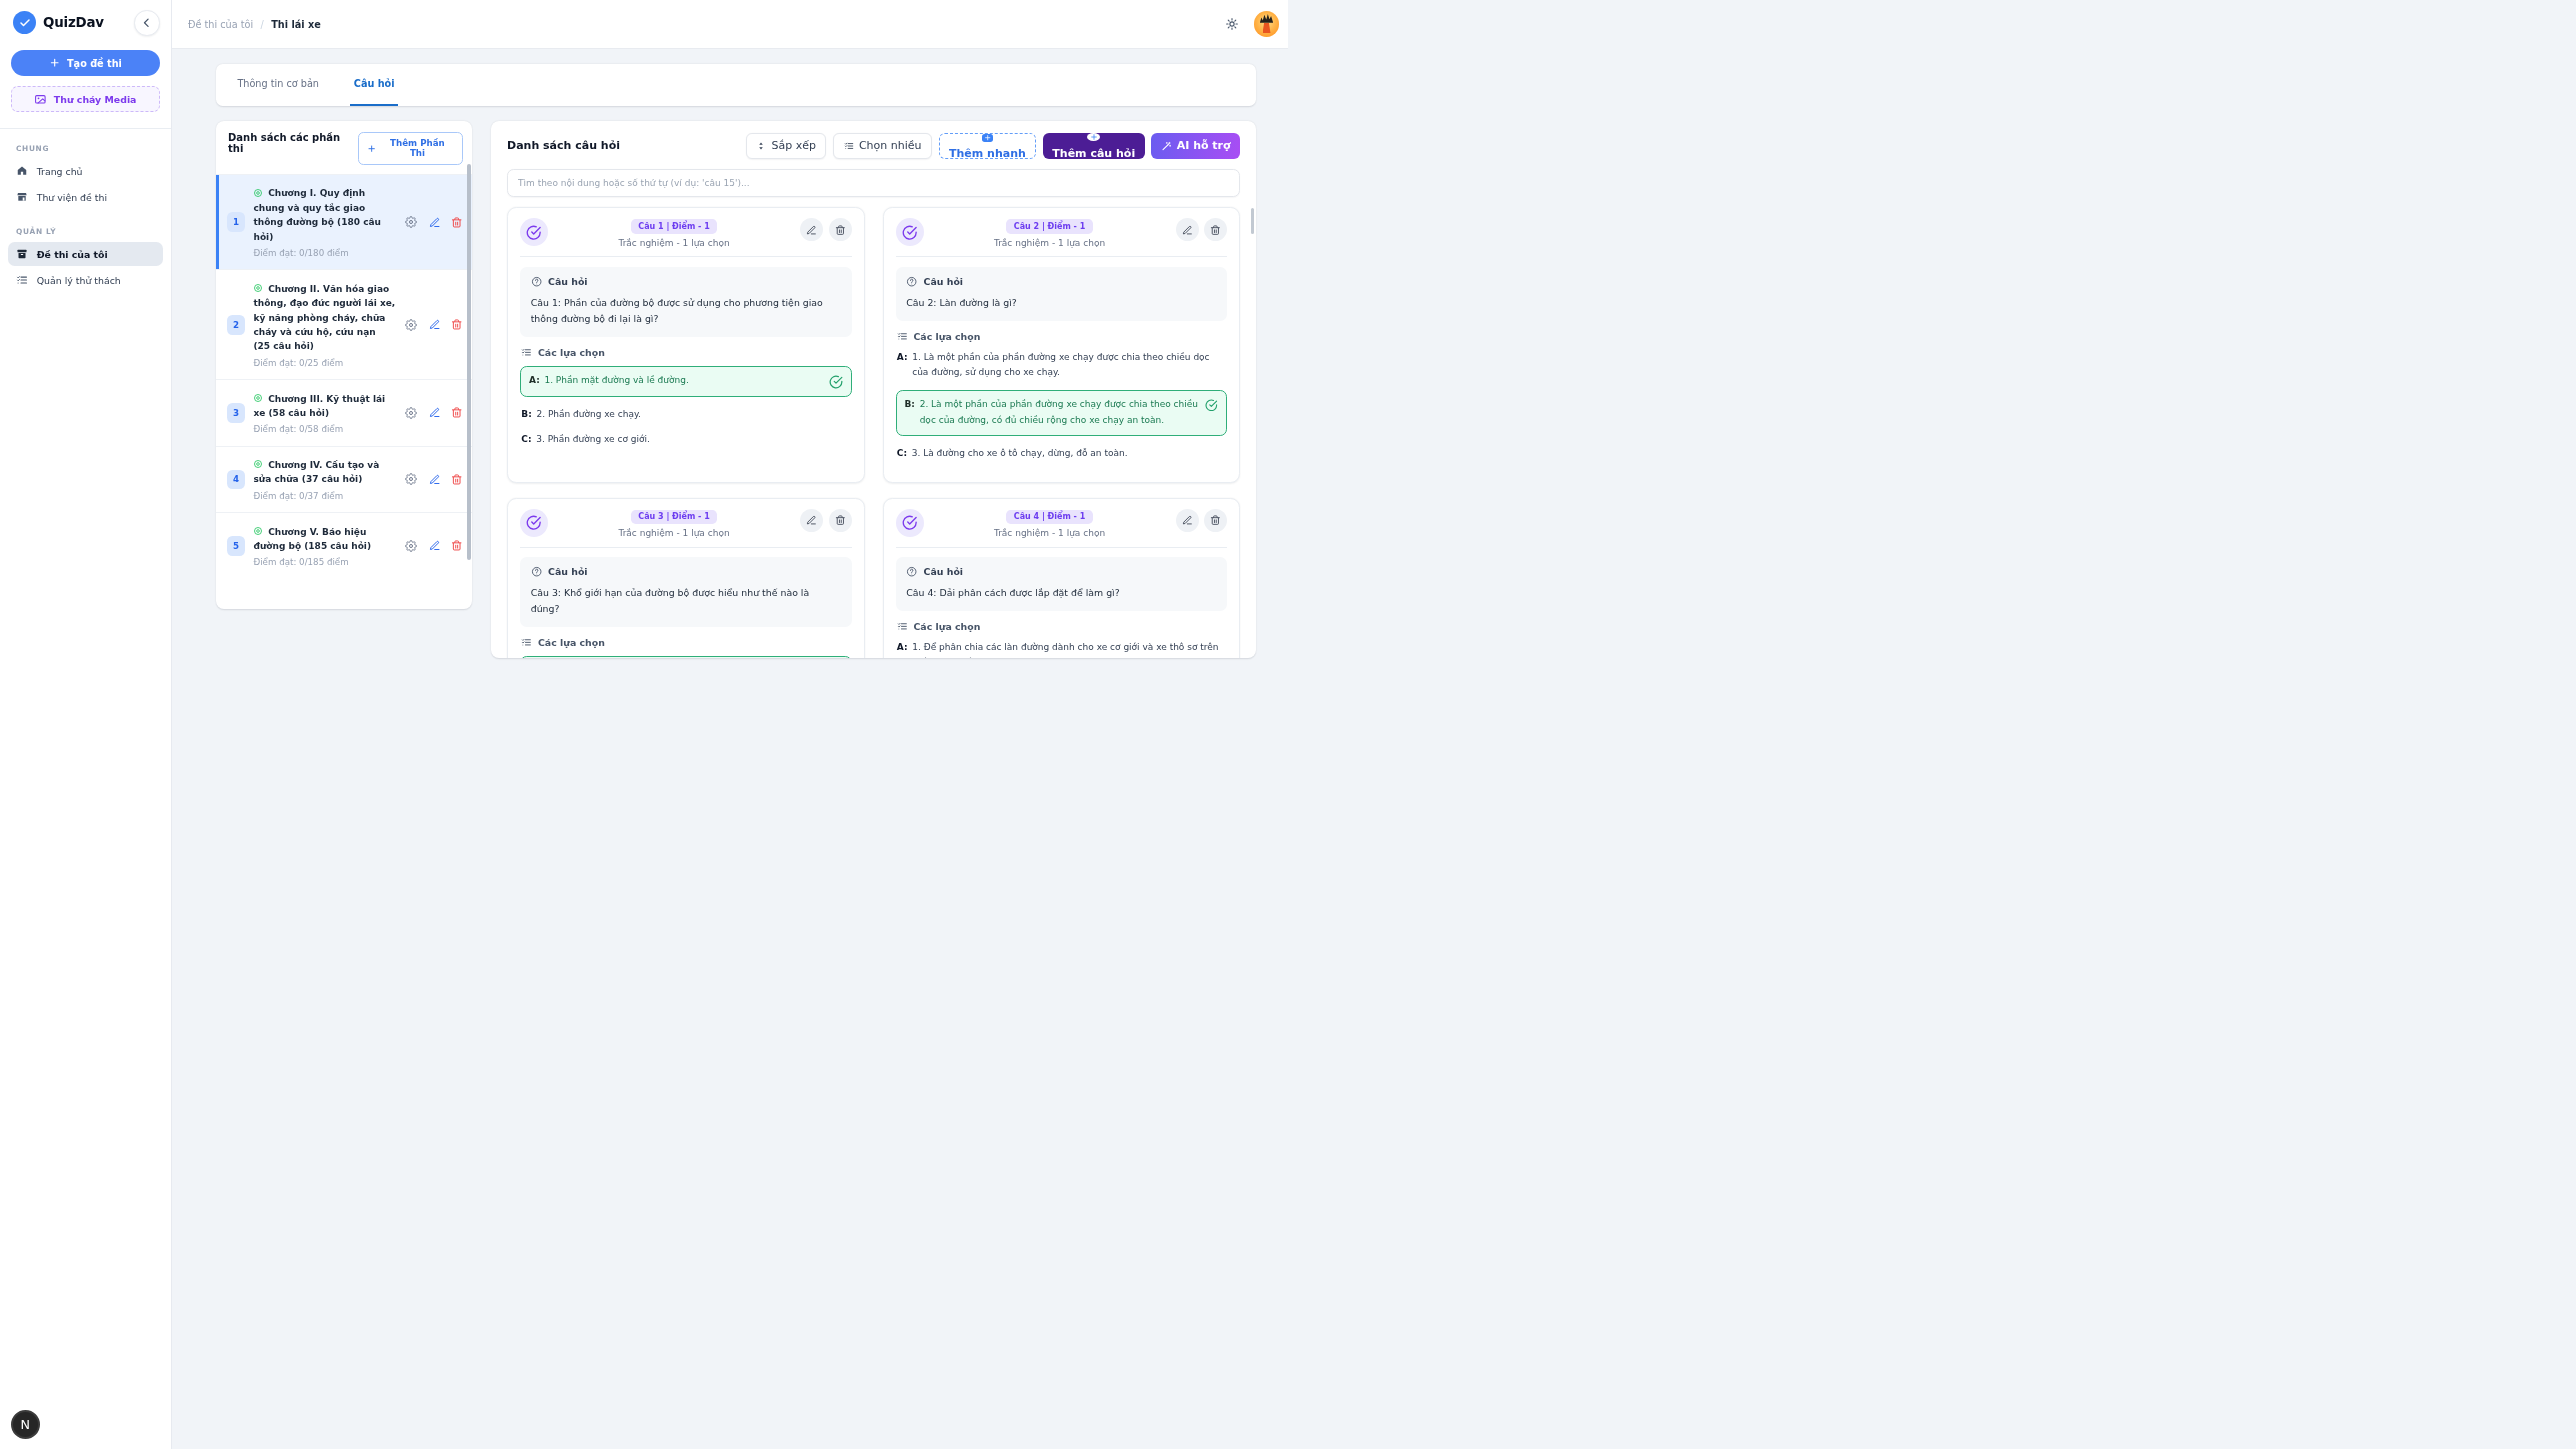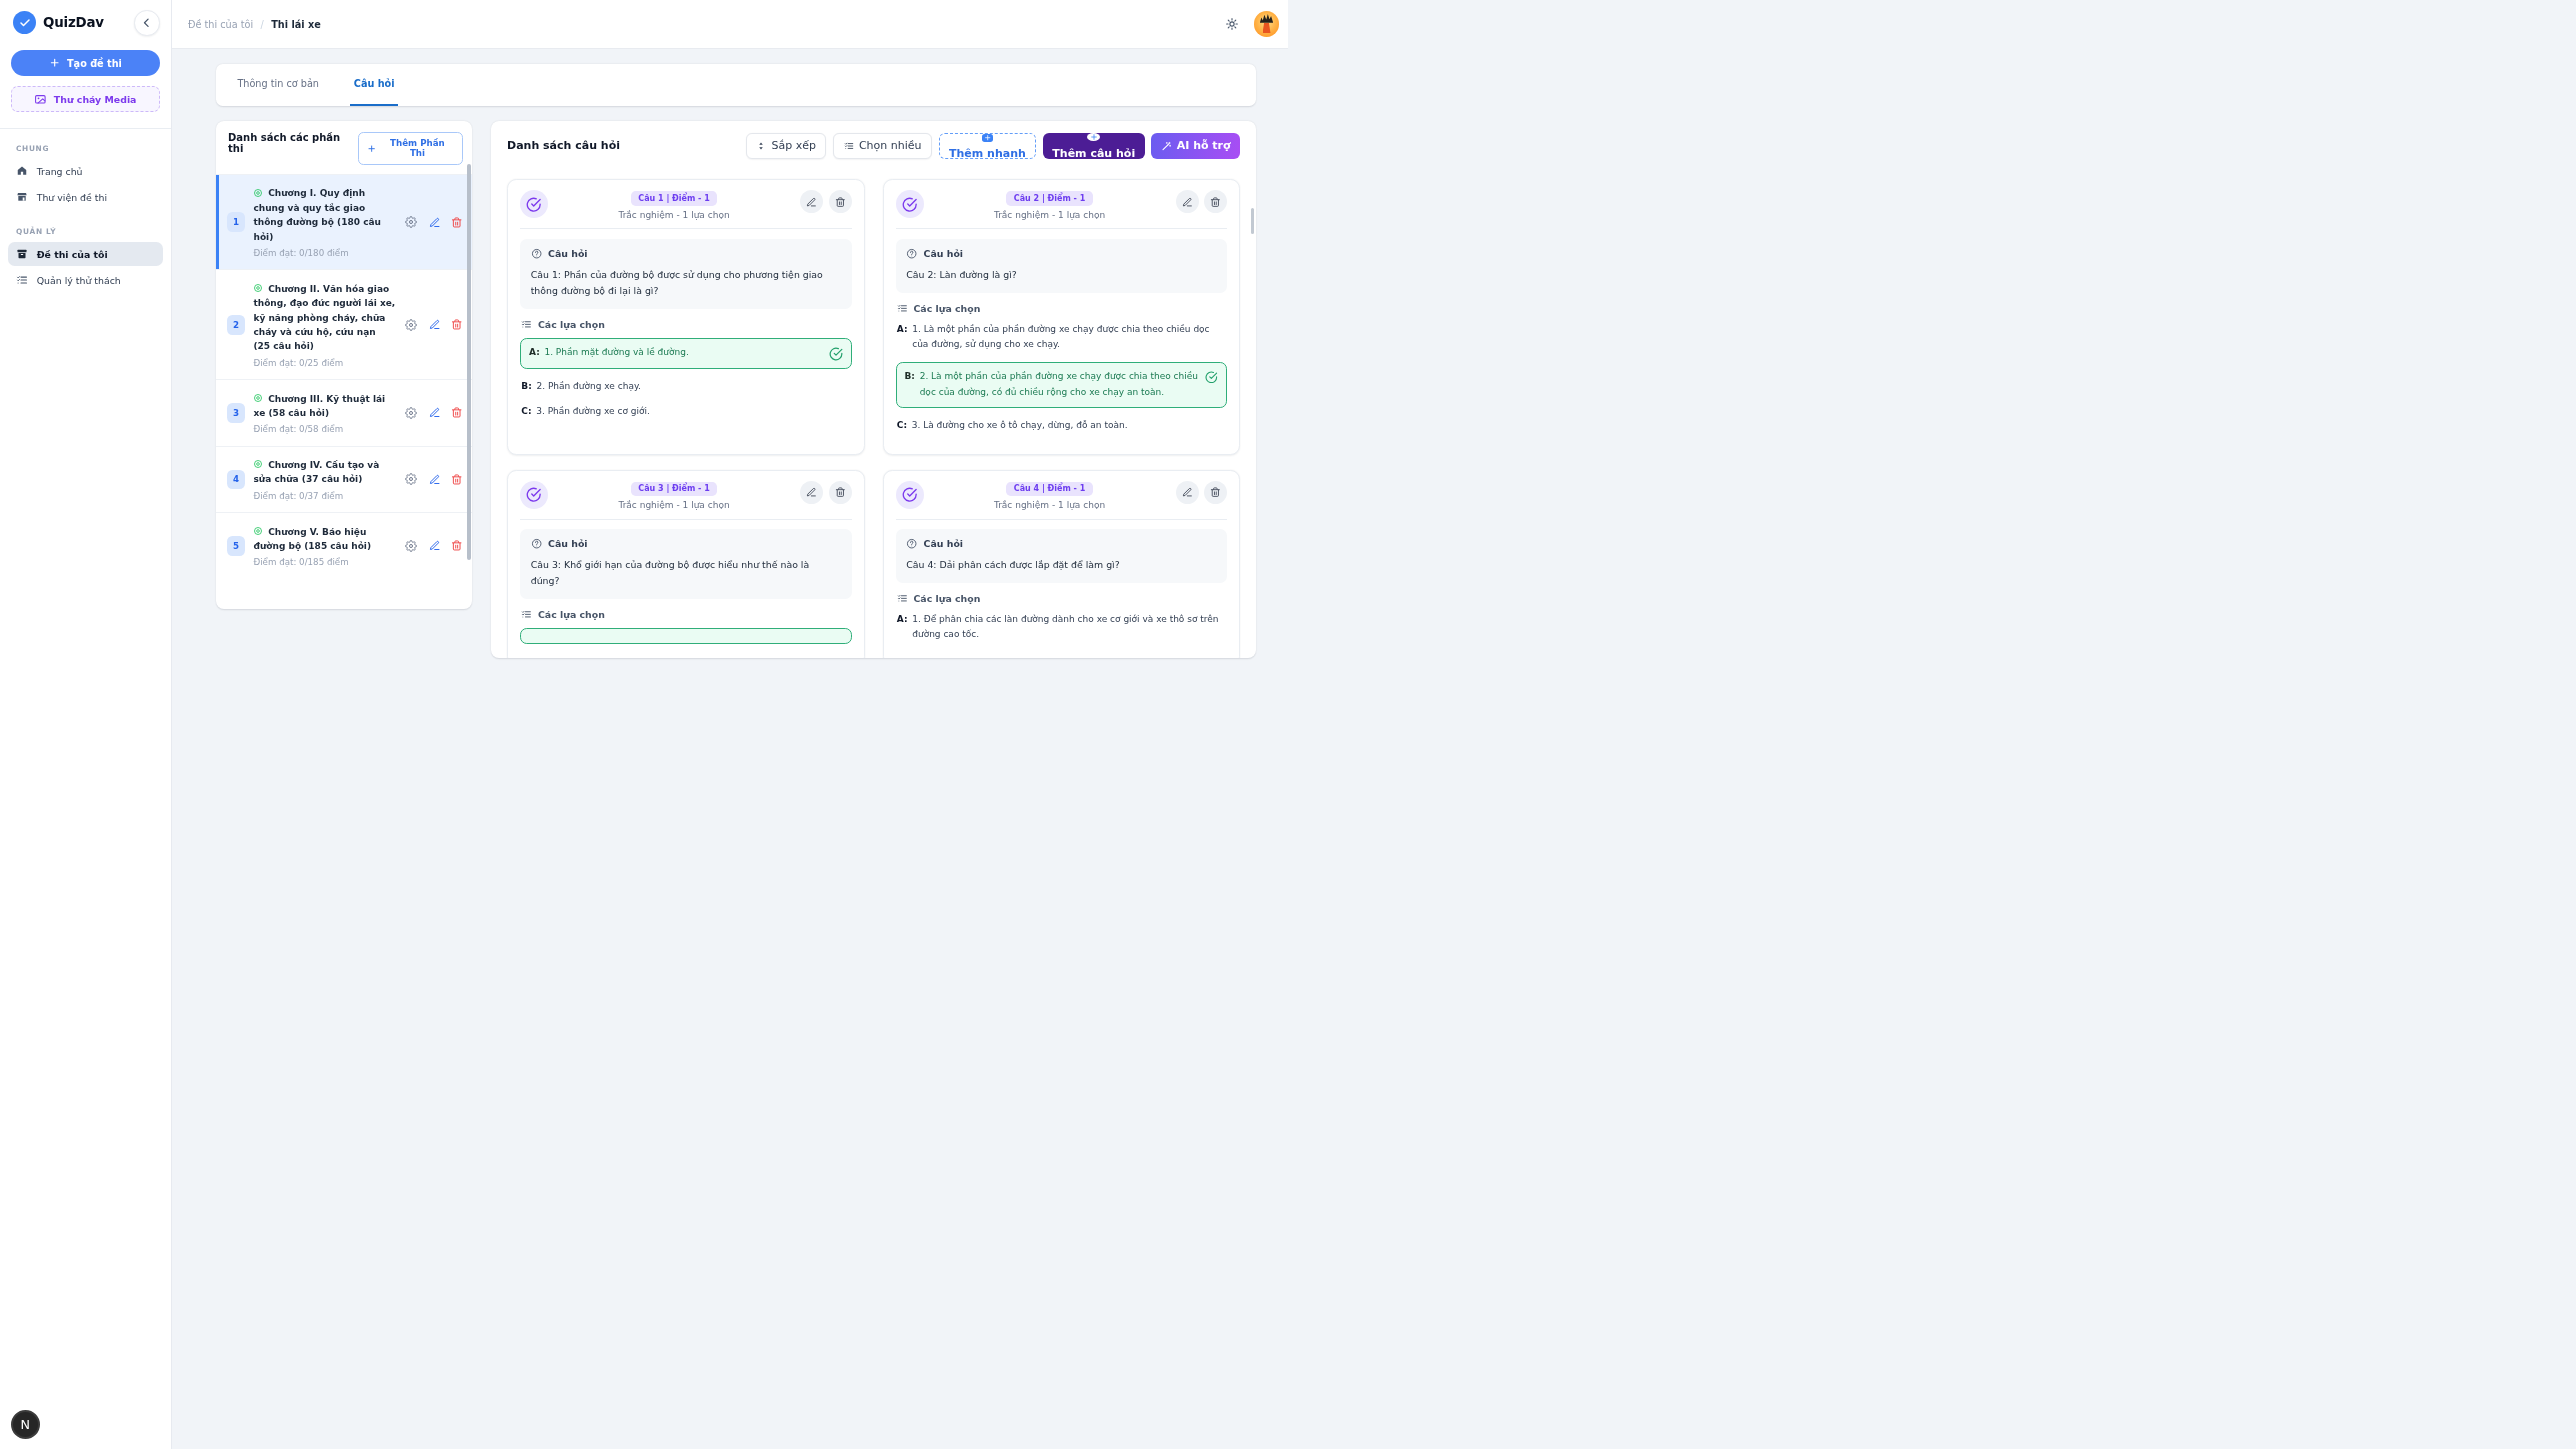--- a/index.html
+++ b/index.html
@@ -460,20 +460,21 @@
             </button>
             <button class="btn btn-ai">
               <svg class="ic" width="10.7" height="10.7" color="#fff" viewBox="0 0 16 16">
                   <use href="#i-wand"></use>
                 </svg>
               <span>AI hỗ trợ</span>
             </button>
           </div>
         </div>
 
+        <input class="q-search" placeholder="Tìm theo nội dung hoặc số thứ tự (ví dụ: 'câu 15')..." style="">
 
         <div class="q-grid">
 
           <article class="q-card">
             <div class="qc-head">
               <div class="qc-icon">
                   <svg class="ic" width="15.4" height="15.4" color="#7c3aed" viewBox="0 0 23 23">
                     <use href="#i-checkcircle"></use>
                   </svg>
                 </div>

